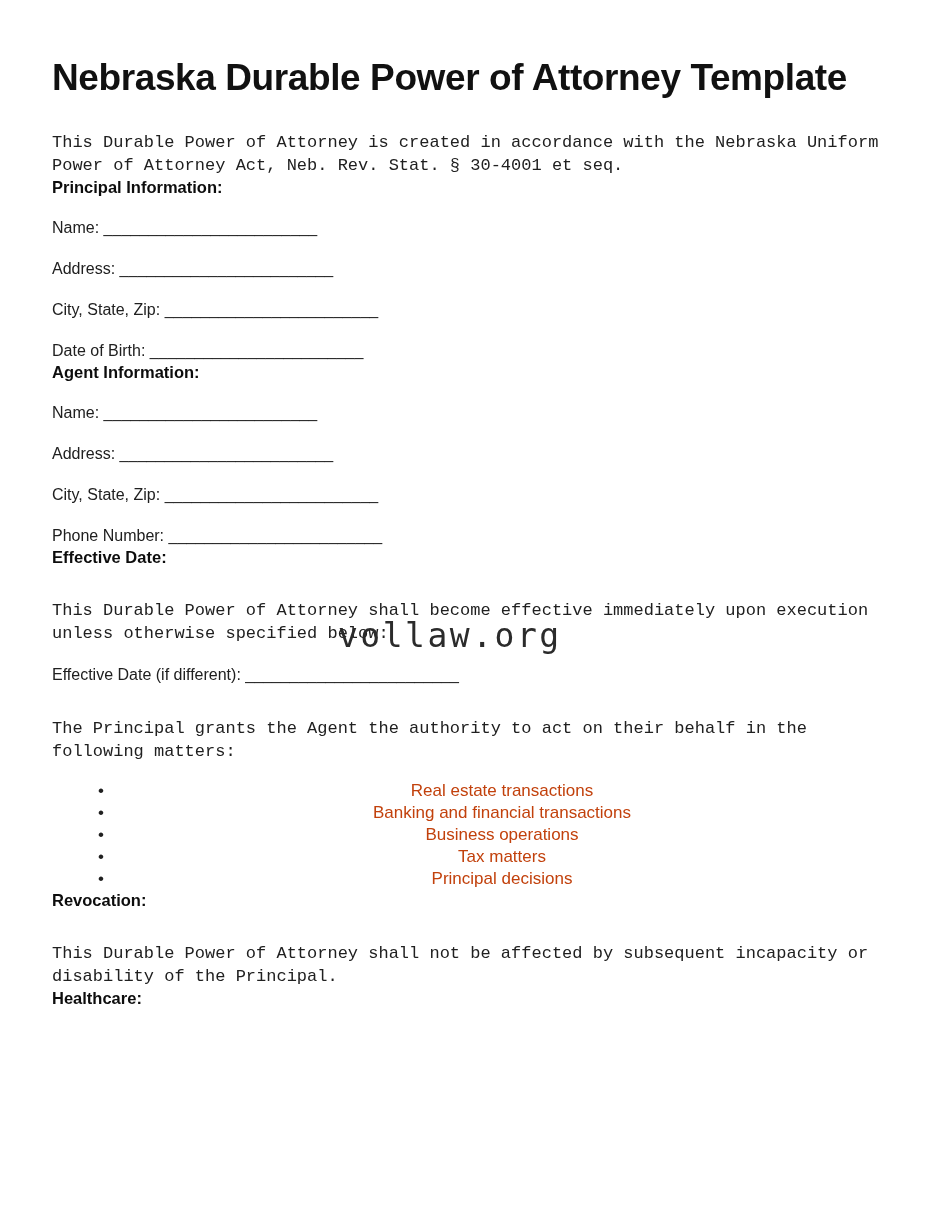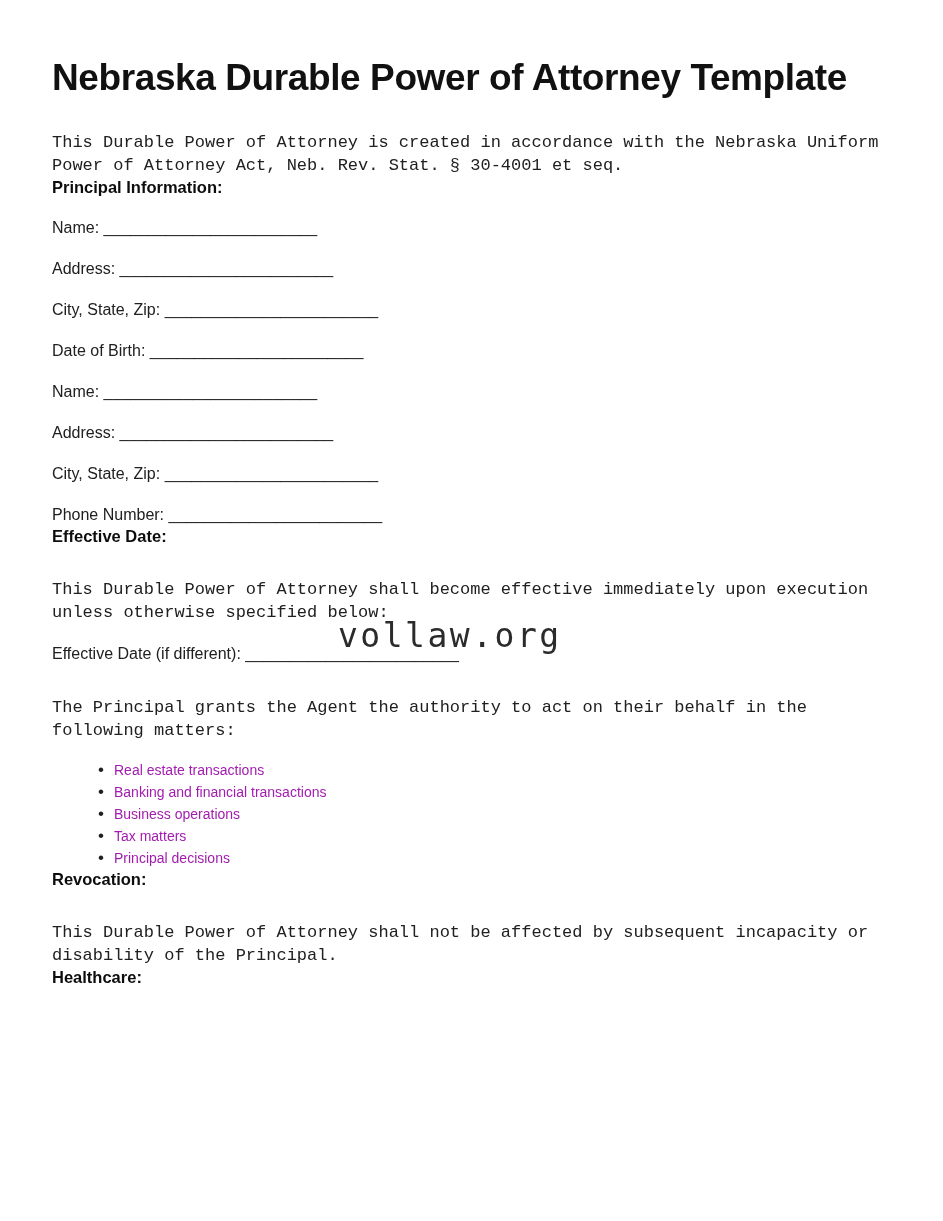--- a/index.html
+++ b/index.html
@@ -62,25 +62,26 @@
     letter-spacing: 0px;
   }
   .sec-gap-head { margin-top: 22px; }
   .field-gap { margin-top: 19px; }
   ul.authority-list {
     margin: 17px 0 0 0;
     padding-left: 46px;
     list-style: none;
   }
   ul.authority-list li {
-    font-size: 14px;
+    font-size: 17px;
     line-height: 22px;
-    color: #a21caf;
+    color: #c2410c;
     position: relative;
     padding-left: 16px;
+    text-align: center;
   }
   ul.authority-list li::before {
     content: "\2022";
     position: absolute;
     left: 0;
     top: 0;
     font-size: 17px;
     line-height: 22px;
     color: #202020;
   }
@@ -125,20 +126,21 @@
     <div class="field-row field-gap">
       <span>City, State, Zip:</span>
       <span class="blank-line">________________________</span>
     </div>
 
     <div class="field-row field-gap">
       <span>Date of Birth:</span>
       <span class="blank-line">________________________</span>
     </div>
 
+    <h2 class="section-head sec-gap-head">Agent Information:</h2>
 
     <div class="field-row field-gap">
       <span>Name:</span>
       <span class="blank-line">________________________</span>
     </div>
 
     <div class="field-row field-gap">
       <span>Address:</span>
       <span class="blank-line">________________________</span>
     </div>

